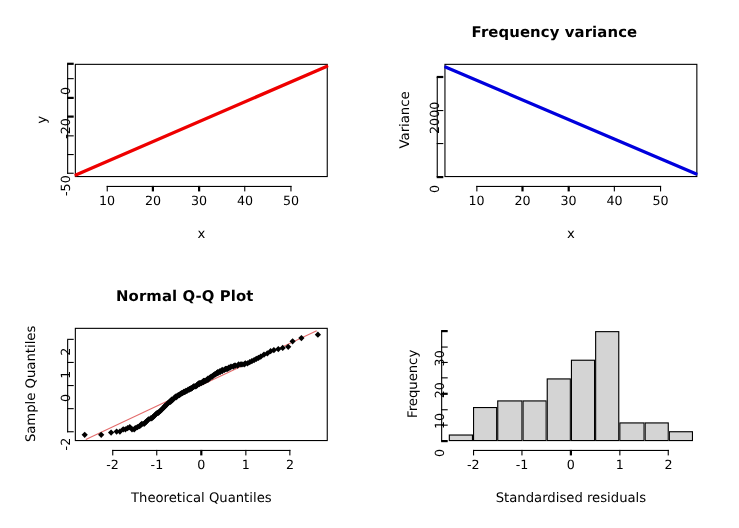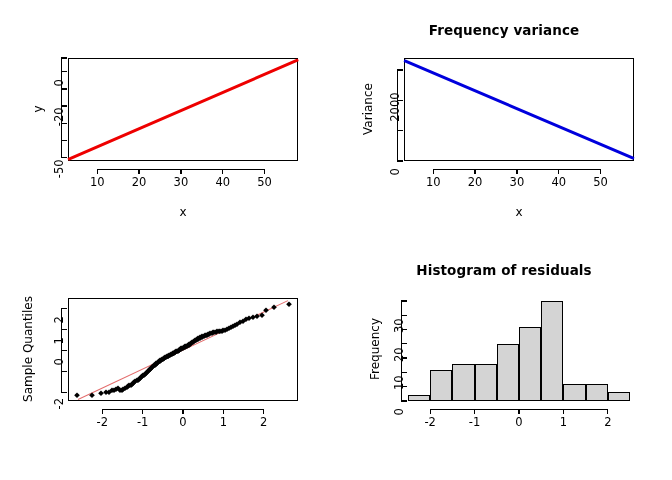--- a/index.html
+++ b/index.html
@@ -188,20 +188,21 @@
 
     <div class="clip" id="var-data" style="left: 0px; top: 0px; width: 336px; height: 240px;">
         <div class="dataline" style="left: 68px; top: 59.4294px; width: 250.068px; height: 3.2px; background: rgb(0, 0, 221); transform: rotate(23.1105deg);"></div>
       </div>
 
     <div class="axis-name axis-name-x" id="var-xlab" style="left: 183px; top: 206px;">x</div>
     <div class="axis-name axis-name-y" id="var-ylab" style="left: 2px; top: 102.5px; width: 60px;">Variance</div>
   </div>
 
   <div class="panel" id="panel-qq">
+    <div class="plot-title">Normal Q-Q Plot</div>
 
     <div class="frame" id="frame-qq" style="left: 68px; top: 58px; width: 230px; height: 103px;"></div>
 
     <div id="qq-ticks">
         <div class="axis-tick tick-v" style="left: 101.648px; top: 169px; height: 5px;"></div>
         <div class="axis-tick tick-v" style="left: 141.999px; top: 169px; height: 5px;"></div>
         <div class="axis-tick tick-v" style="left: 182.35px; top: 169px; height: 5px;"></div>
         <div class="axis-tick tick-v" style="left: 222.701px; top: 169px; height: 5px;"></div>
         <div class="axis-tick tick-v" style="left: 263.052px; top: 169px; height: 5px;"></div>
         <div class="axis-tick tick-h" style="left: 102.298px; top: 169px; width: 161.404px;"></div>
@@ -353,25 +354,25 @@
         <div class="qq-point" style="left: 245.947px; top: 79.0204px;"></div>
         <div class="qq-point" style="left: 249.175px; top: 77.7592px;"></div>
         <div class="qq-point" style="left: 252.807px; top: 76.9184px;"></div>
         <div class="qq-point" style="left: 257.246px; top: 76.2878px;"></div>
         <div class="qq-point" style="left: 262.088px; top: 75.2367px;"></div>
         <div class="qq-point" style="left: 265.719px; top: 69.5612px;"></div>
         <div class="qq-point" style="left: 273.789px; top: 67.4592px;"></div>
         <div class="qq-point" style="left: 288.719px; top: 64.3061px;"></div>
       </div>
 
+    <div class="axis-name axis-name-x" id="qq-xlab" style="left: 183px; top: 206px;">Theoretical Quantiles</div>
     <div class="axis-name axis-name-y" id="qq-ylab" style="left: -27px; top: 102.5px; width: 110px;">Sample Quantiles</div>
   </div>
 
   <div class="panel" id="panel-hist">
-    <div class="plot-title">Histogram of residuals</div>
 
     <div id="hist-ticks">
         <div class="axis-tick tick-v" style="left: 93.55px; top: 169px; height: 5px;"></div>
         <div class="axis-tick tick-v" style="left: 137.95px; top: 169px; height: 5px;"></div>
         <div class="axis-tick tick-v" style="left: 182.35px; top: 169px; height: 5px;"></div>
         <div class="axis-tick tick-v" style="left: 226.75px; top: 169px; height: 5px;"></div>
         <div class="axis-tick tick-v" style="left: 271.15px; top: 169px; height: 5px;"></div>
         <div class="axis-tick tick-h" style="left: 94.2px; top: 169px; width: 177.6px;"></div>
         <div class="axis-tick tick-h" style="top: 160.35px; left: 65px; width: 6px;"></div>
         <div class="axis-tick tick-h" style="top: 146.044px; left: 65px; width: 6px;"></div>
@@ -401,16 +402,17 @@
         <div class="hist-bar" style="left: 116.4px; width: 22.2px; top: 123.806px; height: 37.1944px; background: rgb(212, 212, 212);"></div>
         <div class="hist-bar" style="left: 138.6px; width: 22.2px; top: 123.806px; height: 37.1944px; background: rgb(212, 212, 212);"></div>
         <div class="hist-bar" style="left: 160.8px; width: 22.2px; top: 103.778px; height: 57.2222px; background: rgb(212, 212, 212);"></div>
         <div class="hist-bar" style="left: 183px; width: 22.2px; top: 86.6111px; height: 74.3889px; background: rgb(212, 212, 212);"></div>
         <div class="hist-bar" style="left: 205.2px; width: 22.2px; top: 60.8611px; height: 100.139px; background: rgb(212, 212, 212);"></div>
         <div class="hist-bar" style="left: 227.4px; width: 22.2px; top: 143.833px; height: 17.1667px; background: rgb(212, 212, 212);"></div>
         <div class="hist-bar" style="left: 249.6px; width: 22.2px; top: 143.833px; height: 17.1667px; background: rgb(212, 212, 212);"></div>
         <div class="hist-bar" style="left: 271.8px; width: 22.2px; top: 152.417px; height: 8.58333px; background: rgb(212, 212, 212);"></div>
       </div>
 
+    <div class="axis-name axis-name-x" id="hist-xlab" style="left: 183px; top: 206px;">Standardised residuals</div>
     <div class="axis-name axis-name-y" id="hist-ylab" style="left: -6px; top: 102.5px; width: 90px;">Frequency</div>
   </div>
 
 </div>
 
 </body></html>

